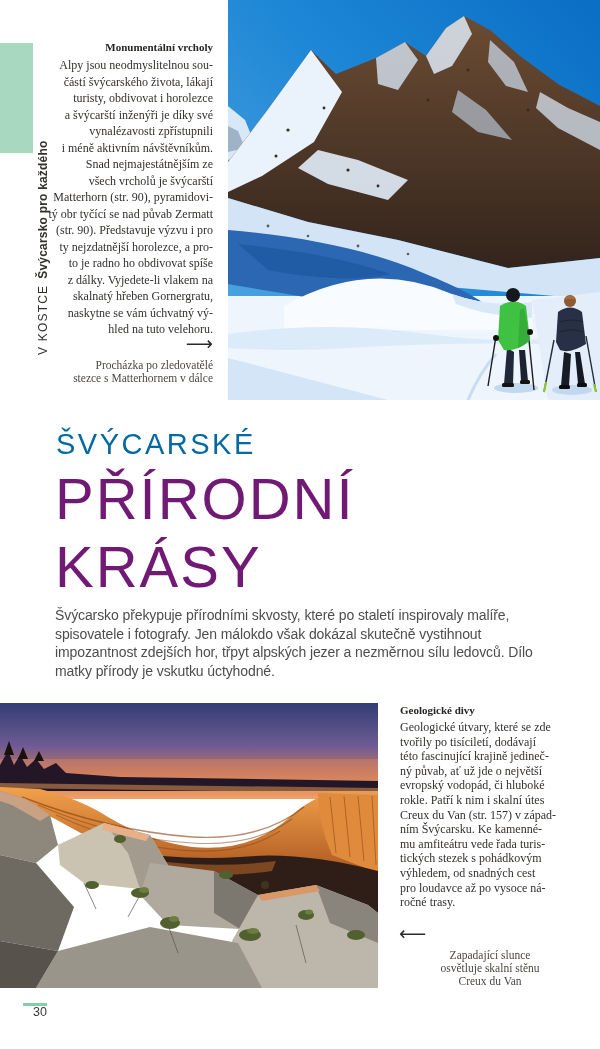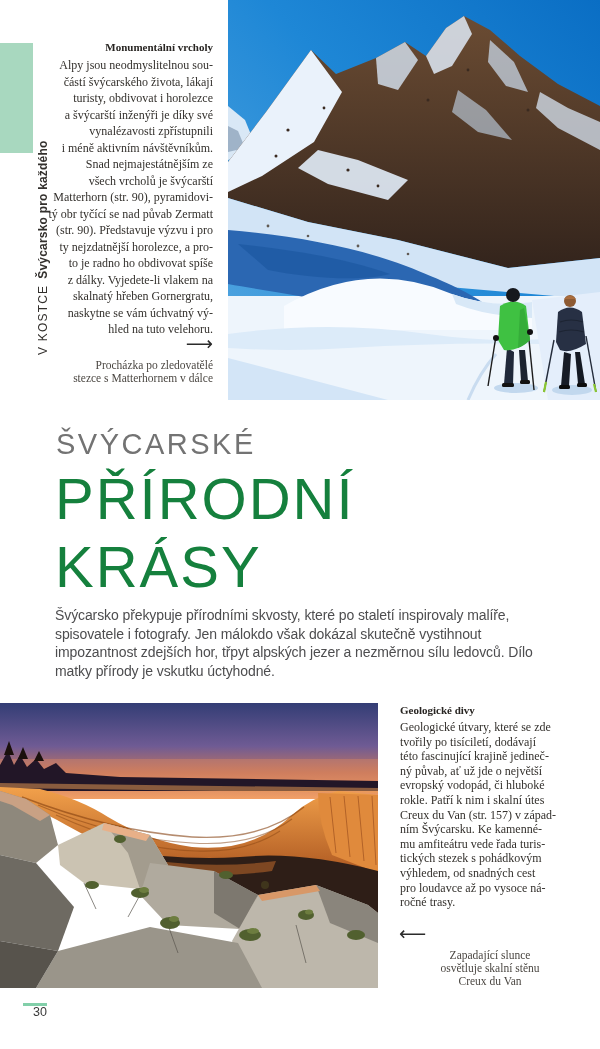--- a/index.html
+++ b/index.html
@@ -28,25 +28,25 @@
   
   .caption .text-line{font-size:11.5px;line-height:13.2px;color:#4b4742;white-space:nowrap;}
   .caption-top{left:10px;top:359px;width:203px;text-align:right;}
   .caption-bottom{left:400px;top:949px;width:180px;text-align:center;}
   .arrow{font-family:"DejaVu Sans",sans-serif;font-size:19px;color:#2b2b2b;line-height:18px;}
   .arrow-top{left:180px;top:334px;width:33px;text-align:right;}
   .arrow-bottom{left:399px;top:924px;width:40px;text-align:left;}
 
   
   .title-kicker{left:56px;top:430px;font-family:"Liberation Sans",sans-serif;font-weight:200;
-    font-size:29px;letter-spacing:2.5px;color:#737373;line-height:1;}
+    font-size:29px;letter-spacing:2.5px;color:#0369a1;line-height:1;}
   .title-line1{left:55px;top:470px;}
   .title-line2{left:55px;top:538px;}
   .title-big{font-family:"Liberation Sans",sans-serif;font-weight:200;font-size:58px;
-    letter-spacing:2px;color:#15803d;line-height:1;}
+    letter-spacing:2px;color:#701a75;line-height:1;}
 
   
   .intro{left:55px;top:606px;width:545px;}
   .intro .text-line{font-family:"Liberation Sans",sans-serif;font-size:14px;line-height:18.6px;
     color:#4d4d4f;white-space:nowrap;letter-spacing:-0.1px;}
 
   
   .geology-col{left:400px;top:701px;width:192px;text-align:left;}
   .geology-col .body-lines .text-line{line-height:14.6px;}
 

